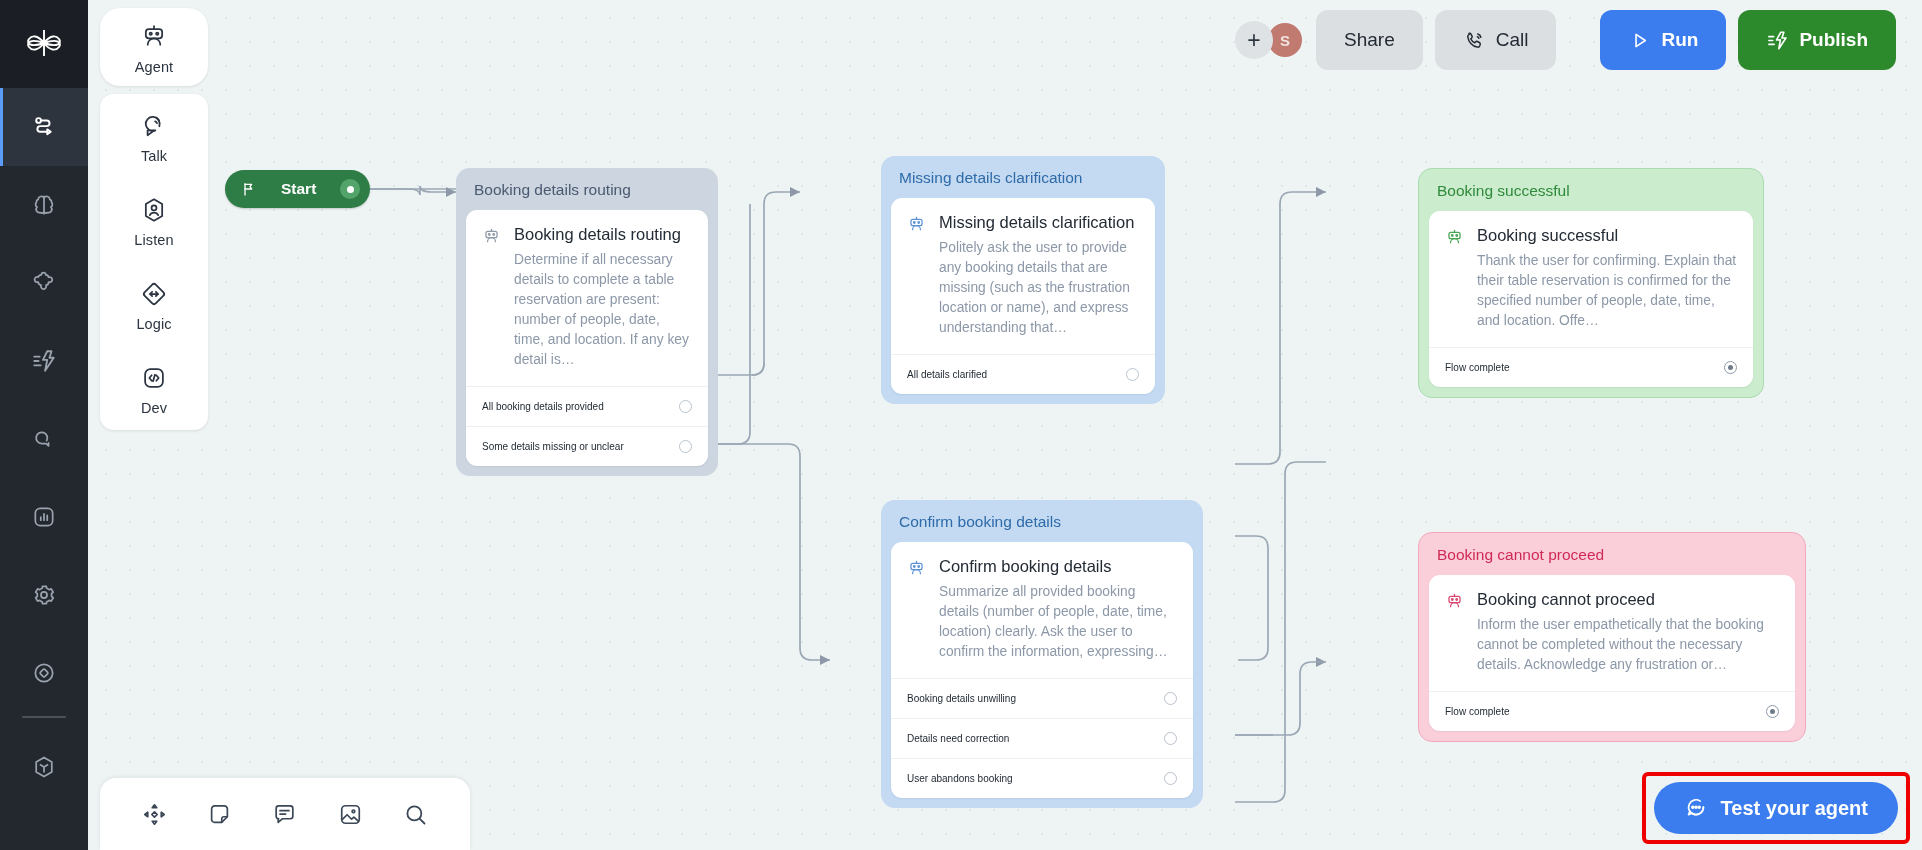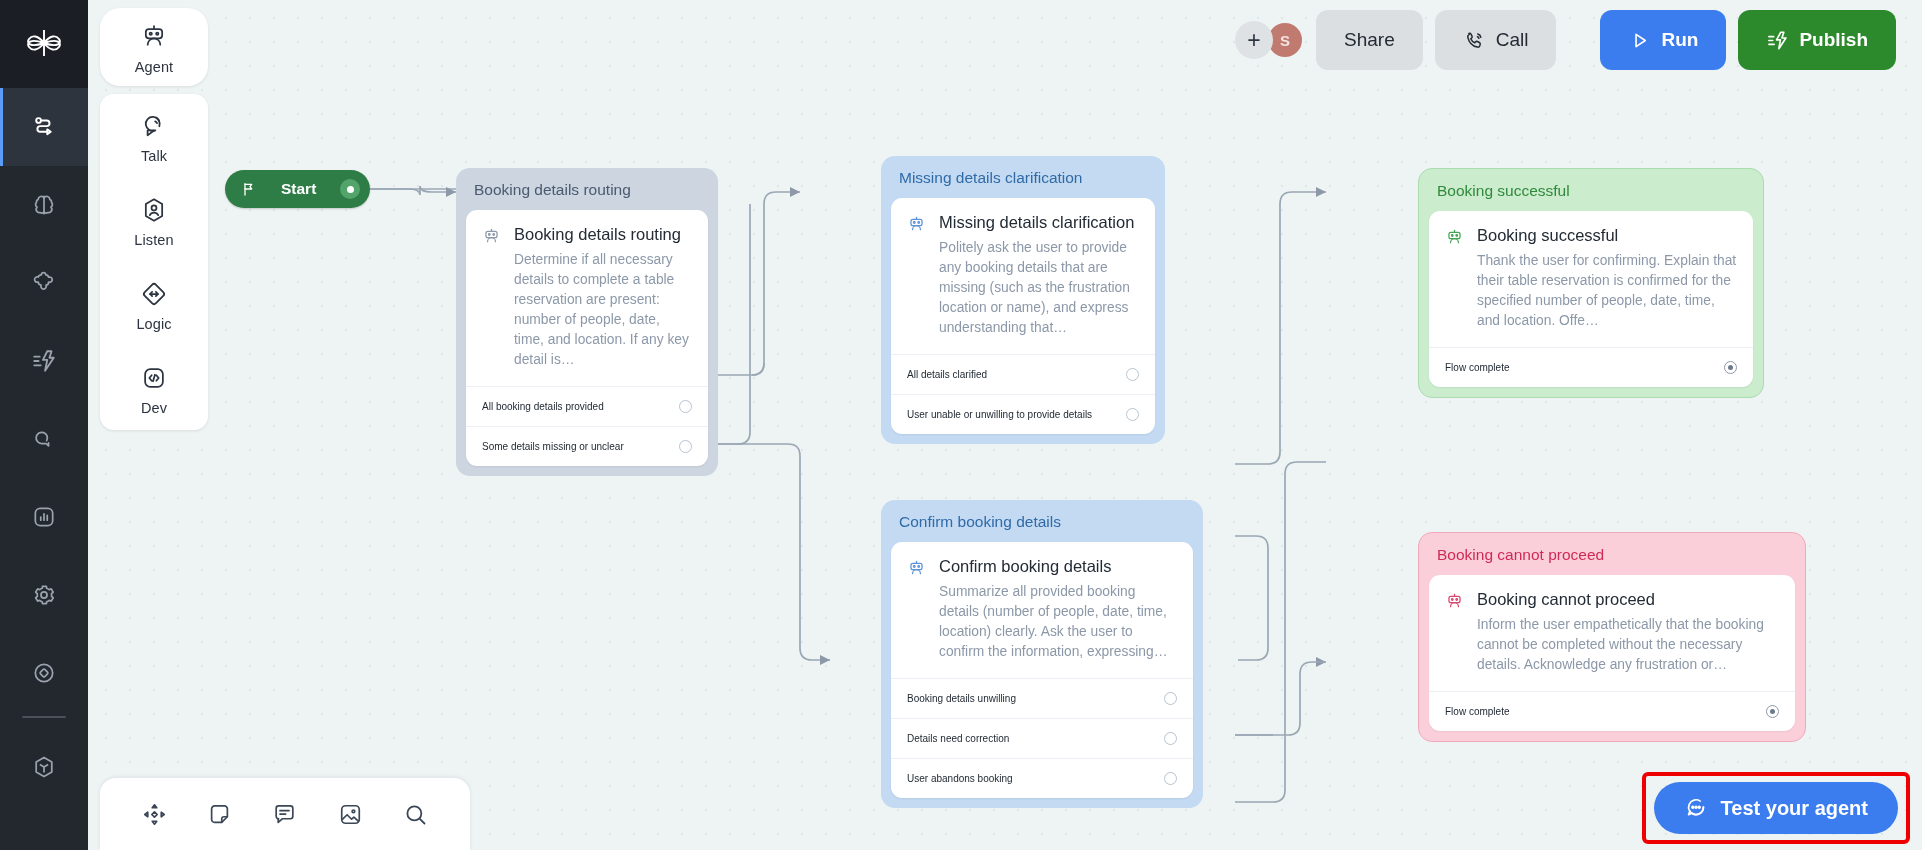--- a/index.html
+++ b/index.html
@@ -327,24 +327,20 @@
           </span>
           <div>
             <div class="node-title">Missing details clarification</div>
             <div class="node-desc">Politely ask the user to provide any booking details that are missing (such as the frustration location or name), and express understanding that…</div>
           </div>
         </div>
         <div class="outlet">
           <span>All details clarified</span>
           <span class="port"></span>
         </div>
-        <div class="outlet">
-          <span>User unable or unwilling to provide details</span>
-          <span class="port"></span>
-        </div>
       </div>
     </div>
 
     <div class="node n-green" style="left:1330px; top:168px; width:346px;">
       <div class="node-hdr">Booking successful</div>
       <div class="node-body">
         <div class="node-main">
           <span class="bot">
             <svg width="19" height="19" viewBox="0 0 24 24" fill="none" stroke="#45a552" stroke-width="1.6" stroke-linecap="round" stroke-linejoin="round">
               <path d="M12 3v2"></path>

